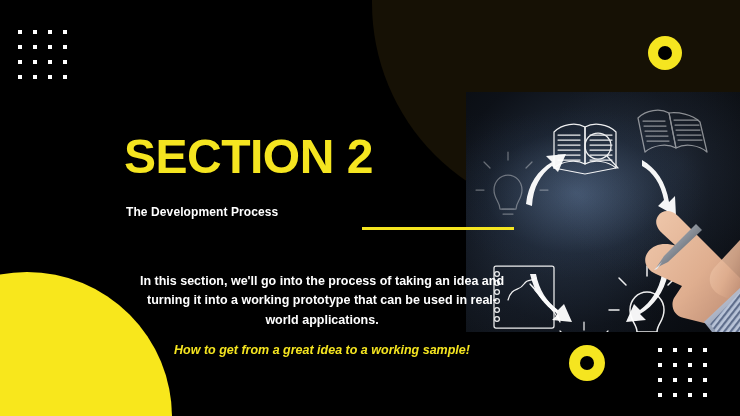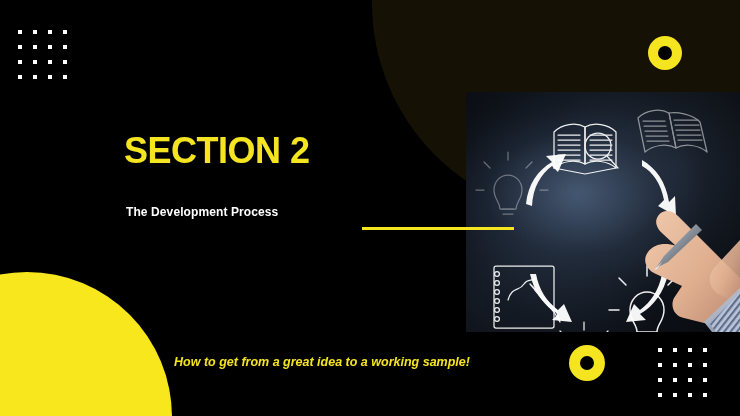--- a/index.html
+++ b/index.html
@@ -80,21 +80,21 @@
       radial-gradient(ellipse 60% 46% at 40% 42%, rgba(120,150,190,.32) 0%, rgba(40,60,90,.10) 55%, rgba(0,0,0,0) 78%),
       radial-gradient(circle at 78% 30%, rgba(90,110,140,.18) 0%, rgba(0,0,0,0) 48%),
       radial-gradient(circle at 12% 78%, rgba(70,90,120,.16) 0%, rgba(0,0,0,0) 55%);
   }
   .photo svg{position:absolute;left:0;top:0;}
 
   
   .title{
     position:absolute;
     left:124px; top:133px;
-    font-size:36px;
+    font-size:48px;
     font-weight:bold;
     color:#F5E520;
     letter-spacing:-0.5px;
     line-height:1;
     white-space:nowrap;
   }
   .subtitle{
     position:absolute;
     left:126px; top:205px;
     font-size:12px;
@@ -122,21 +122,20 @@
   .tagline{
     position:absolute;
     left:132px; top:342px;
     width:380px;
     text-align:center;
     font-size:12.5px;
     font-weight:bold;
     font-style:italic;
     color:#F5E520;
     line-height:1.4;
-    margin-top:12px;
   }
 </style>
 </head>
 <body>
 
 <div class="slide">
 
   <div class="olive-circle"></div>
 
   <div class="crescent-wrap">
@@ -298,15 +297,16 @@
         <path d="M274,148 L248,176 C240,186 244,198 254,203 L274,212 Z" fill="url(#skin)" opacity="0.9"></path>
         <path d="M274,196 L238,230 L246,240 L274,240 Z" fill="url(#cuff)" opacity="0.95"></path>
         <path d="M274,200 L244,232 L250,240 L274,240 Z" fill="url(#stripes)"></path>
       </g>
     </svg>
   </div>
 
   <div class="title">SECTION 2</div>
   <div class="subtitle">The Development Process</div>
   <div class="rule"></div>
+  <div class="body">In this section, we'll go into the process of taking an idea and turning it into a working prototype that can be used in real-world applications.</div>
   <div class="tagline">How to get from a great idea to a working sample!</div>
 
 </div>
 
 </body></html>

